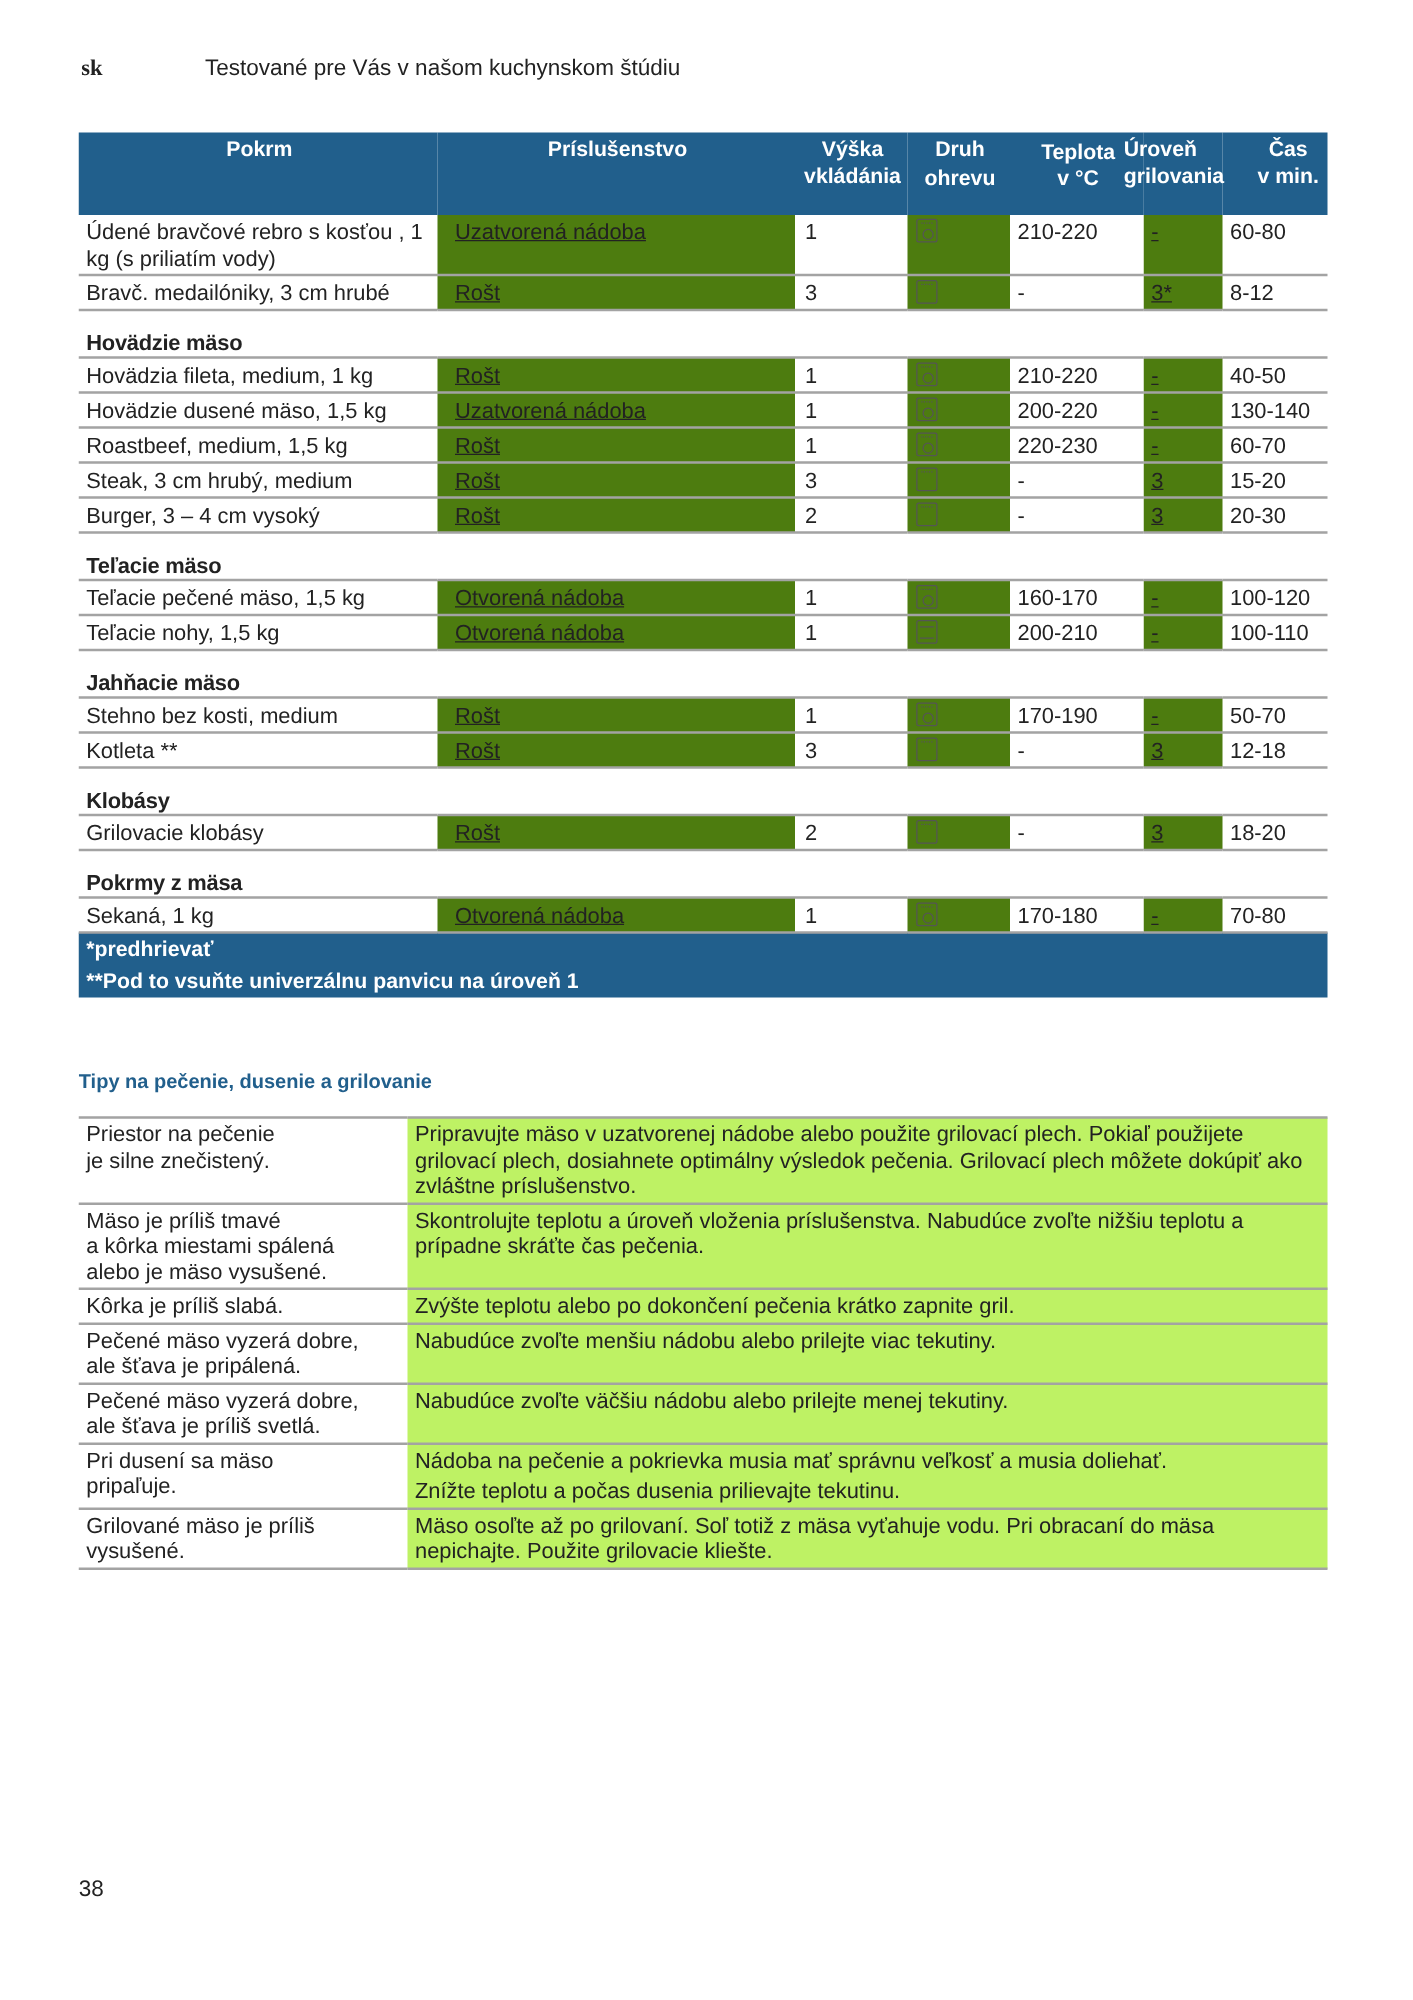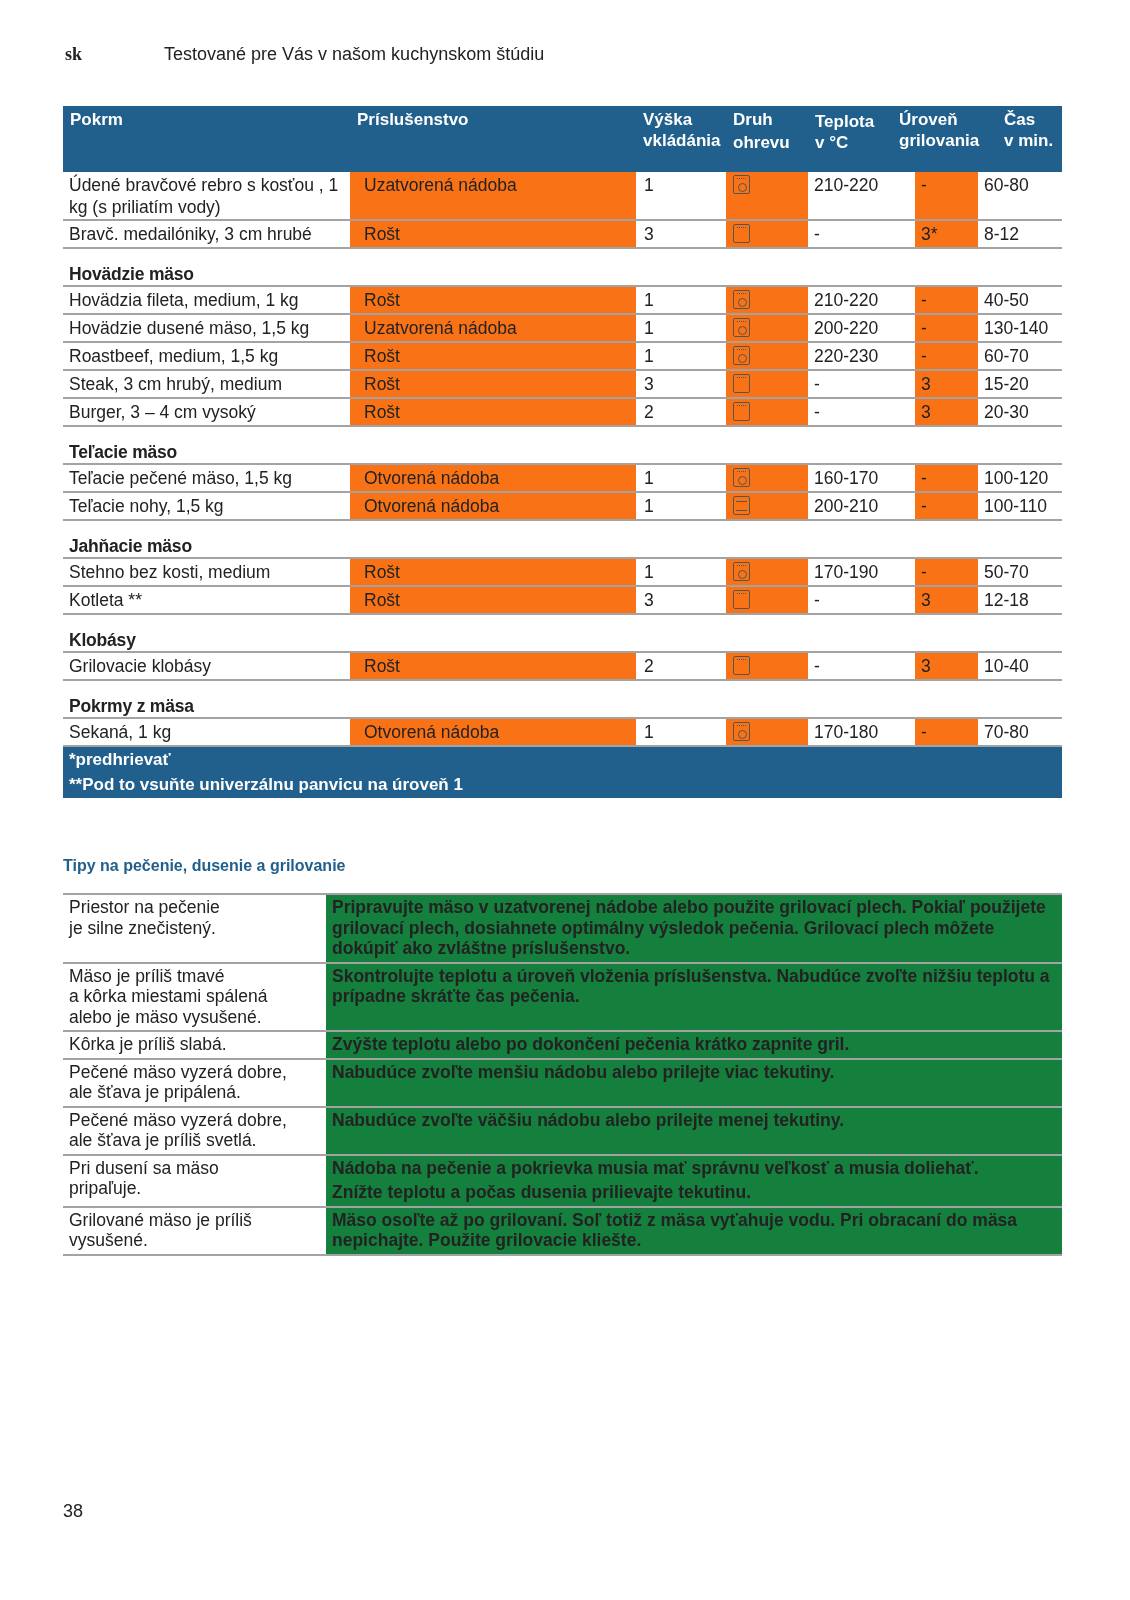--- a/index.html
+++ b/index.html
@@ -3,39 +3,39 @@
 <meta charset="utf-8">
 <style>
   * { box-sizing: border-box; margin: 0; padding: 0; }
   html, body { width: 1130px; height: 1600px; background: #fff; }
   body { position: relative; font-family: "Liberation Sans", "DejaVu Sans", sans-serif; color: #222; }
   .page-header { position: absolute; top: 42px; left: 63px; width: 1000px; height: 28px; font-size: 18px; }
   .lang { position: absolute; left: 2px; top: 2px; font-weight: bold; font-size: 18px; font-family: Liberation Serif, serif; }
   .running-title { position: absolute; left: 101px; top: 2px; font-size: 18px; color: #222; }
 
   .main-table { position: absolute; top: 106px; left: 63px; width: 999px; border-collapse: collapse; table-layout: fixed; font-size: 17.5px; }
-  .main-table th { background: #215f8c; color: #fff; font-weight: bold; text-align: left; vertical-align: top; font-size: 17px; line-height: 21px; padding: 3px 5px 2px 7px; height: 66px; }
+  .main-table th { background: #215f8c; color: #fff; font-weight: bold; text-align: center; vertical-align: top; font-size: 17px; line-height: 21px; padding: 3px 5px 2px 7px; height: 66px; }
   .main-table td { vertical-align: top; padding: 2px 6px 1px 6px; line-height: 22px; border-bottom: 2px solid #a3a3a3; height: 28px; }
-  .main-table tr.row td.shade { background: #f97316; }
+  .main-table tr.row td.shade { background: #4d7c0f; text-decoration: underline; }
   .main-table tr.section td { height: 38px; padding: 14px 6px 0 6px; font-weight: bold; font-size: 17.5px; border-bottom: 2px solid #a3a3a3; background: #fff; letter-spacing: -0.2px; }
   .main-table tr.footnote td { background: #215f8c; color: #fff; font-weight: bold; border-bottom: none; height: 26px; padding: 2px 6px 0 6px; line-height: 22px; font-size: 17px; margin-left: 27px; }
   .main-table td.c-acc { padding-left: 14px; }
   .main-table td.c-lvl { padding-left: 8px; }
   .main-table td.c-ico { padding-left: 6px; }
   .ico { display: inline-block; width: 17px; height: 19px; border: 1.5px solid #555; border-radius: 2px; position: relative; vertical-align: -3px; margin-left: 1px; }
   .ico-top-grill::before { content: ""; position: absolute; left: 3px; right: 3px; top: 2px; height: 2px; border-top: 1.5px dotted #555; }
   .ico-bottom::before { content: ""; position: absolute; left: 2px; right: 2px; top: 4px; height: 0; border-top: 1.5px solid #555; }
   .ico-bottom::after { content: ""; position: absolute; left: 2px; right: 2px; bottom: 3px; height: 0; border-top: 1.5px solid #555; }
   .ico-fan::before { content: ""; position: absolute; left: 3px; right: 3px; top: 2px; height: 2px; border-top: 1.5px dotted #555; }
   .ico-fan::after { content: ""; position: absolute; left: 4px; top: 7px; width: 7px; height: 7px; border: 1.2px solid #555; border-radius: 50%; }
 
   .tips-title { position: absolute; top: 857px; left: 63px; font-size: 16px; font-weight: bold; color: #215f8c; }
   .tips-table { position: absolute; top: 893px; left: 63px; width: 999px; border-collapse: collapse; table-layout: fixed; font-size: 17.5px; border-top: 2px solid #a3a3a3; }
   .tips-table td { vertical-align: top; padding: 2px 6px 3px 6px; line-height: 20.5px; border-bottom: 2px solid #a3a3a3; }
-  .tips-table td.sol { background: #15803d; font-weight: bold; }
+  .tips-table td.sol { background: #bef264; }
   .tips-table td.sol p + p { margin-top: 4px; }
   .page-number { position: absolute; top: 1501px; left: 63px; font-size: 18px; }
 </style>
 </head>
 <body>
 
 <div class="page-header">
   <span class="lang">sk</span>
   <span class="running-title">Testované pre Vás v našom kuchynskom štúdiu</span>
 </div>
@@ -173,21 +173,21 @@
       <tr class="section">
         <td colspan="7">Klobásy</td>
       </tr>
       <tr class="row">
         <td class="">Grilovacie klobásy</td>
         <td class="shade c-acc">Rošt</td>
         <td class="c-lvl">2</td>
         <td class="shade c-ico"><span class="ico ico-top-grill"></span></td>
         <td class="">-</td>
         <td class="shade">3</td>
-        <td class="">10-40</td>
+        <td class="">18-20</td>
       </tr>
       <tr class="section">
         <td colspan="7">Pokrmy z mäsa</td>
       </tr>
       <tr class="row">
         <td class="">Sekaná, 1 kg</td>
         <td class="shade c-acc">Otvorená nádoba</td>
         <td class="c-lvl">1</td>
         <td class="shade c-ico"><span class="ico ico-fan"></span></td>
         <td class="">170-180</td>

